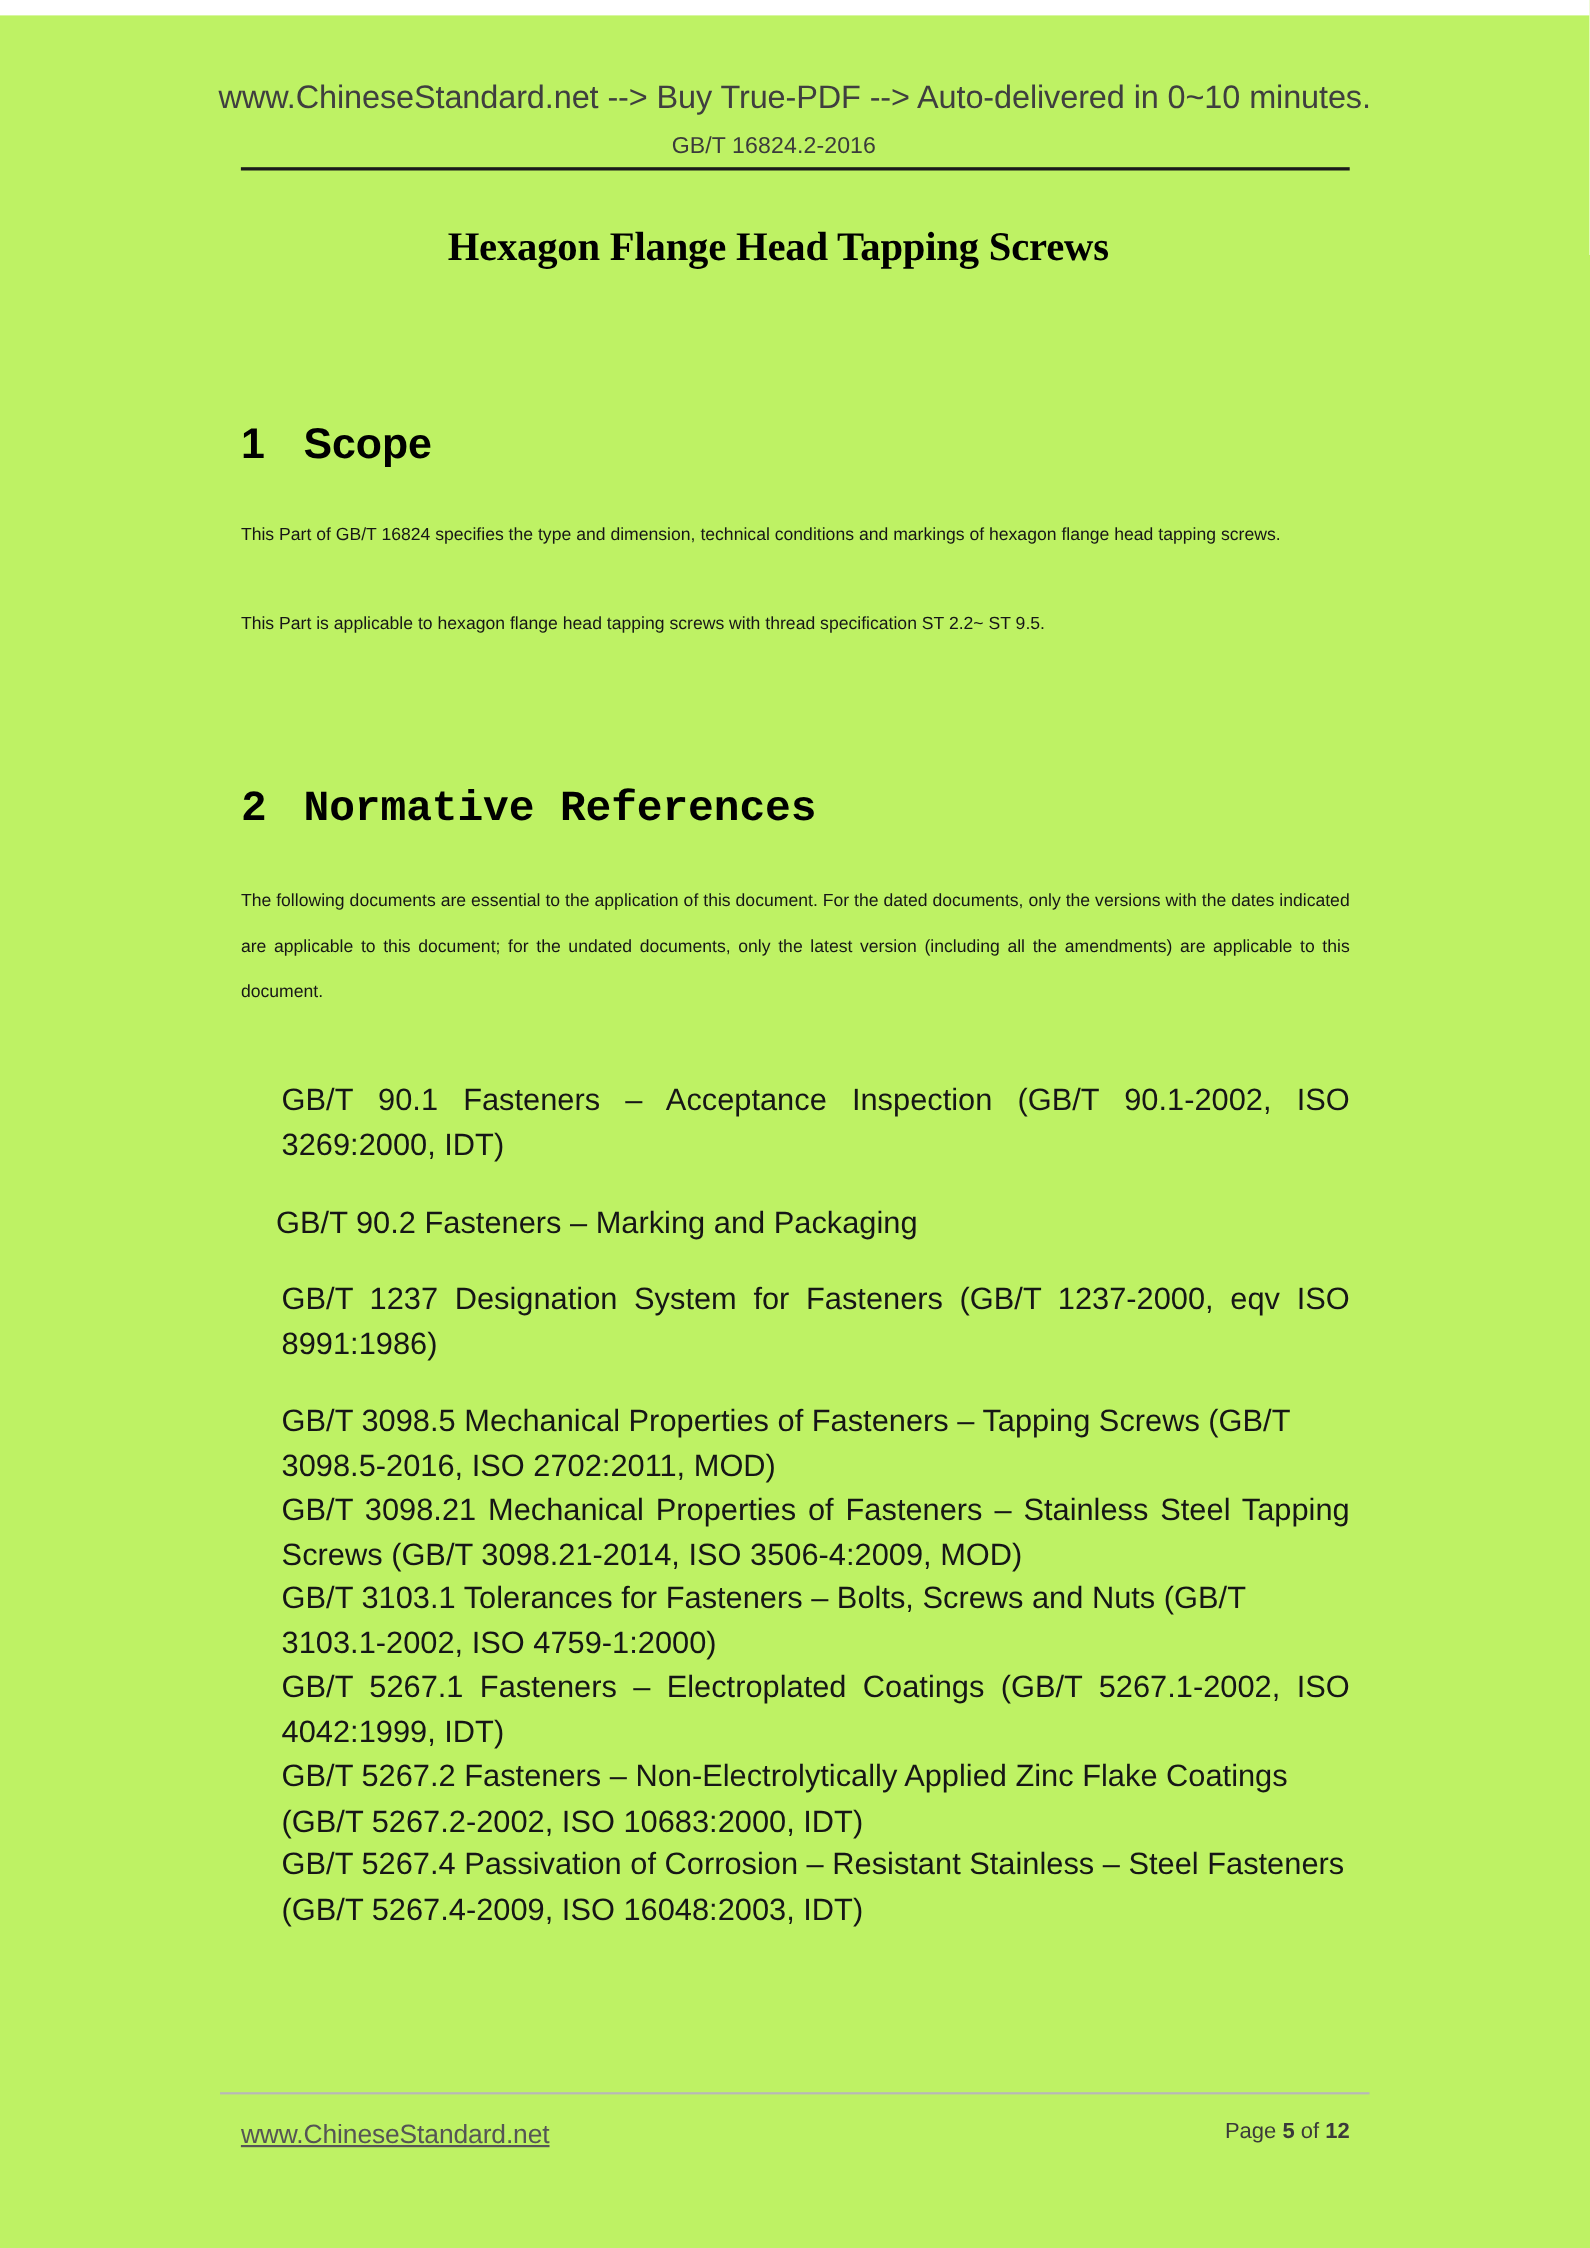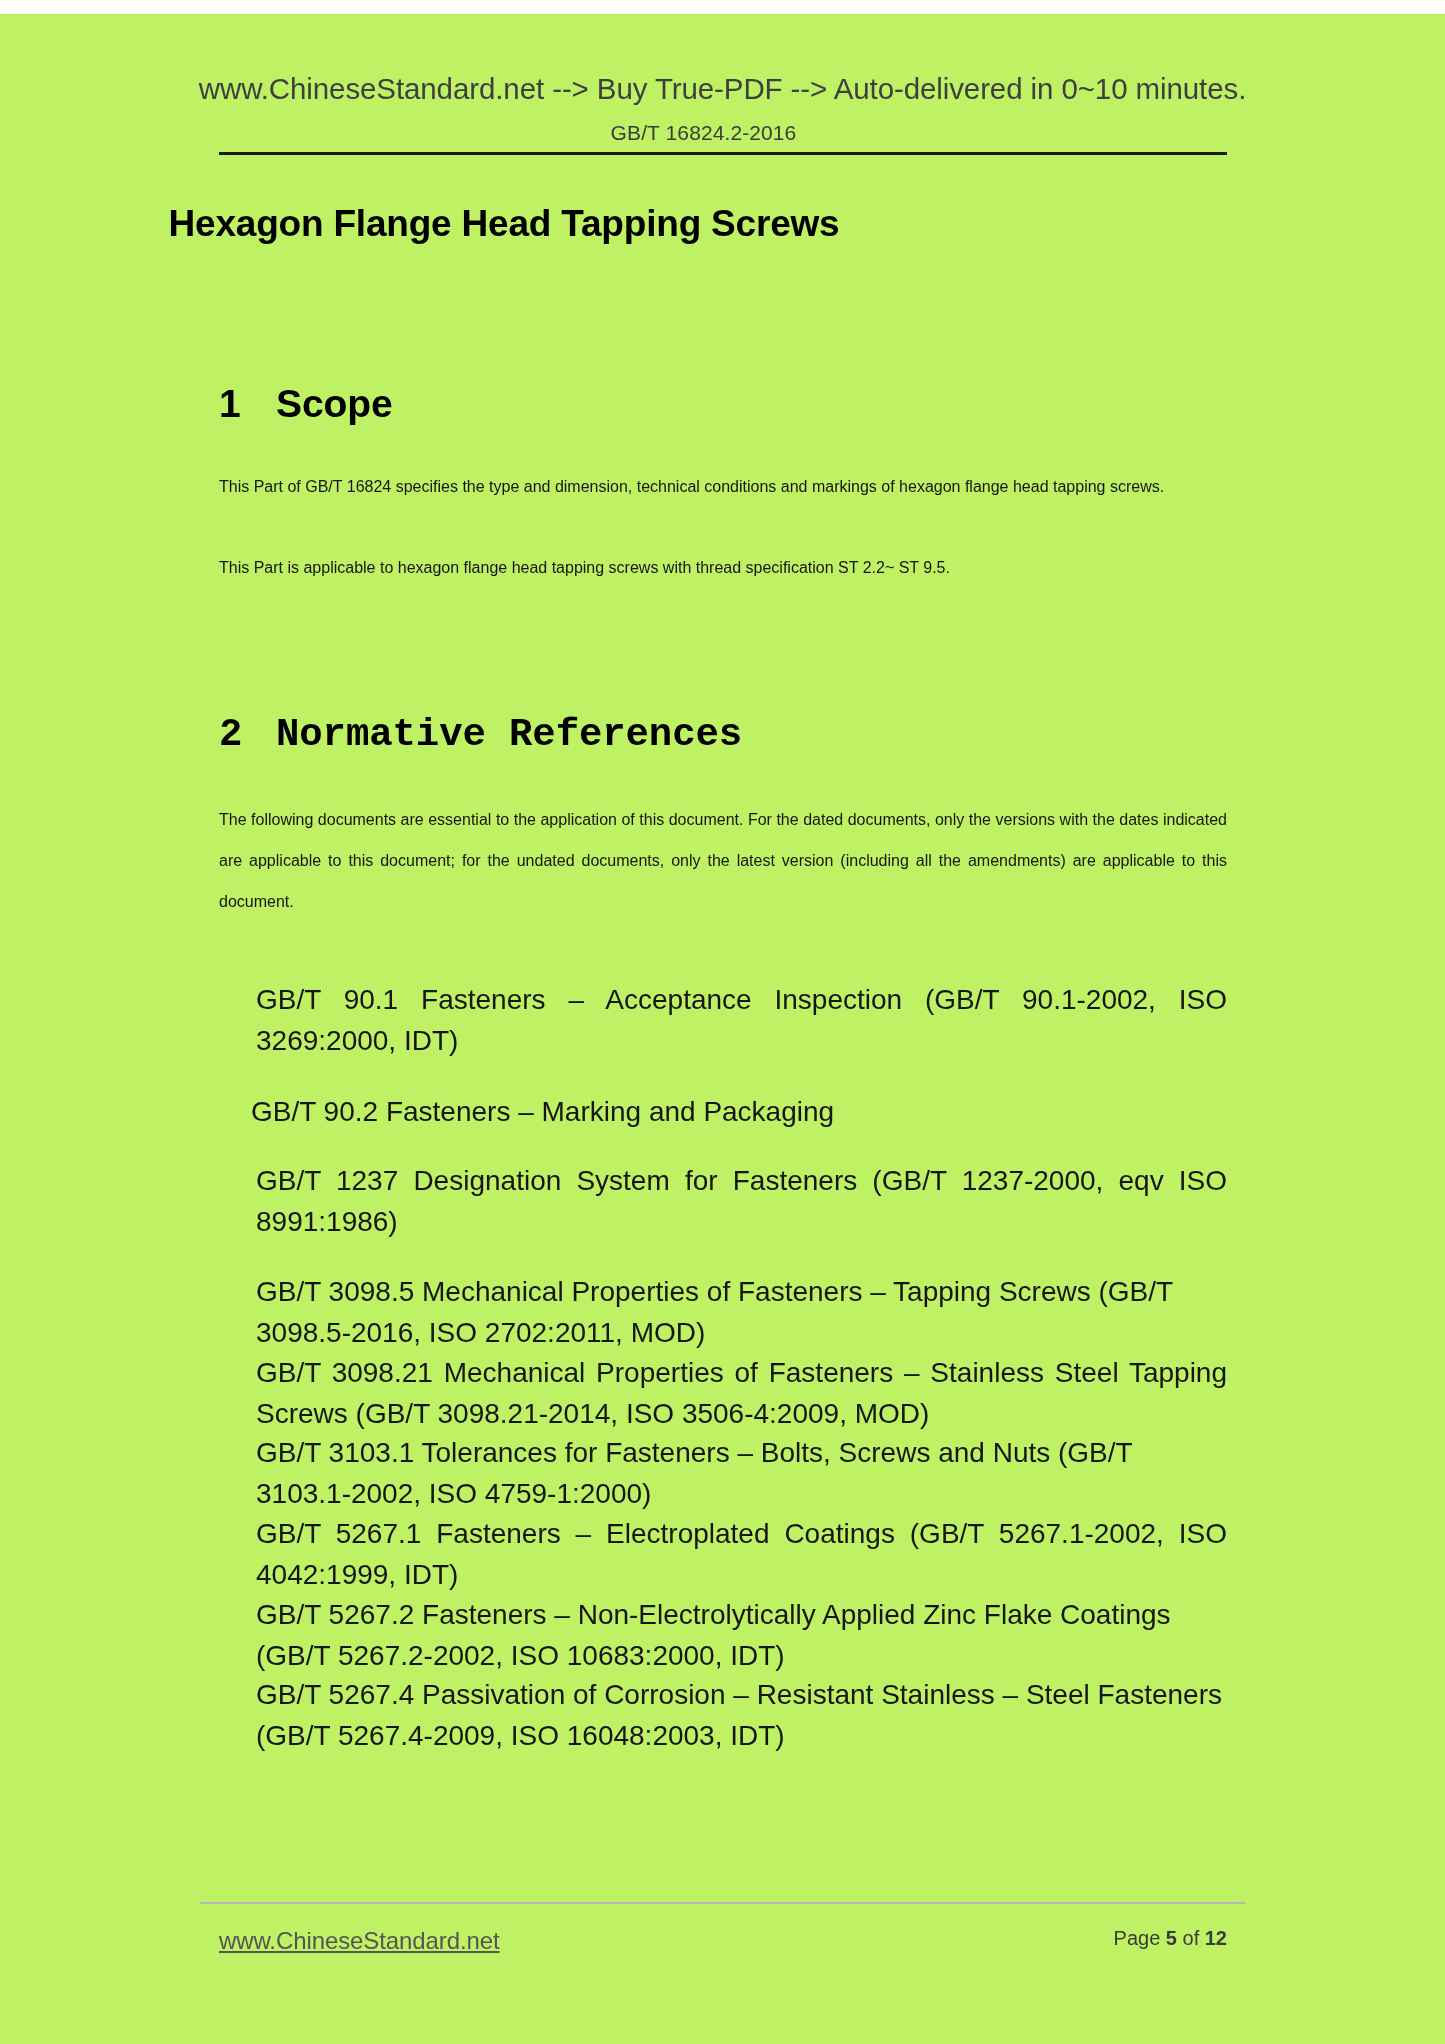--- a/index.html
+++ b/index.html
@@ -54,26 +54,27 @@
     width: 1008px;
     height: 0;
     border-top: 3px solid #1b1b1b;
   }
 
   .doc-title {
     position: absolute;
     top: 189px;
     left: 0;
     width: 1008px;
-    text-align: center;
+    text-align: right;
     font-size: 37px;
     font-weight: bold;
     letter-spacing: -0.2px;
     color: #000;
     white-space: nowrap;
+    font-family: Liberation Serif, serif;
   }
 
   .section-heading {
     position: absolute;
     left: 0;
     font-size: 39px;
     font-weight: bold;
     color: #000;
     letter-spacing: -0.1px;
     white-space: nowrap;

